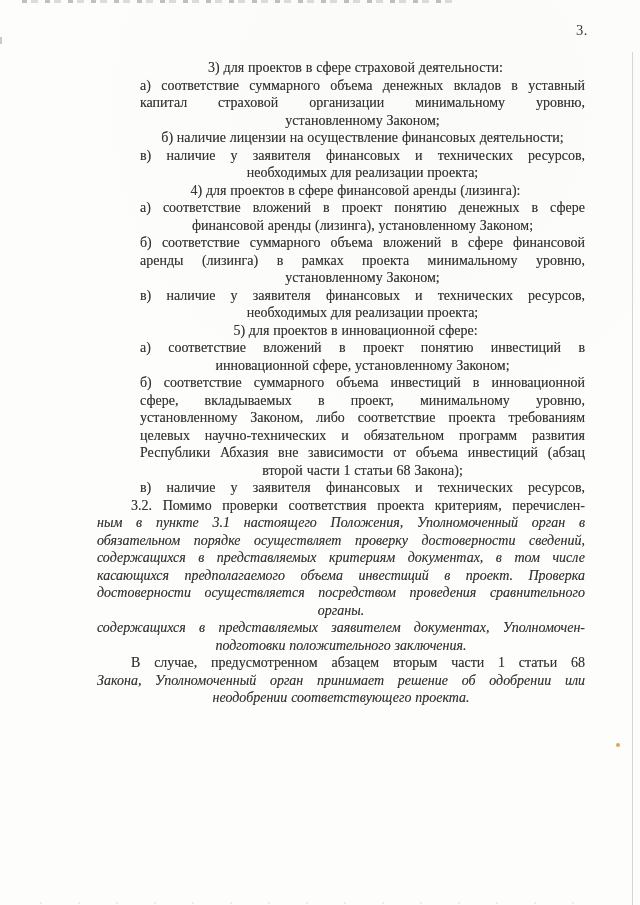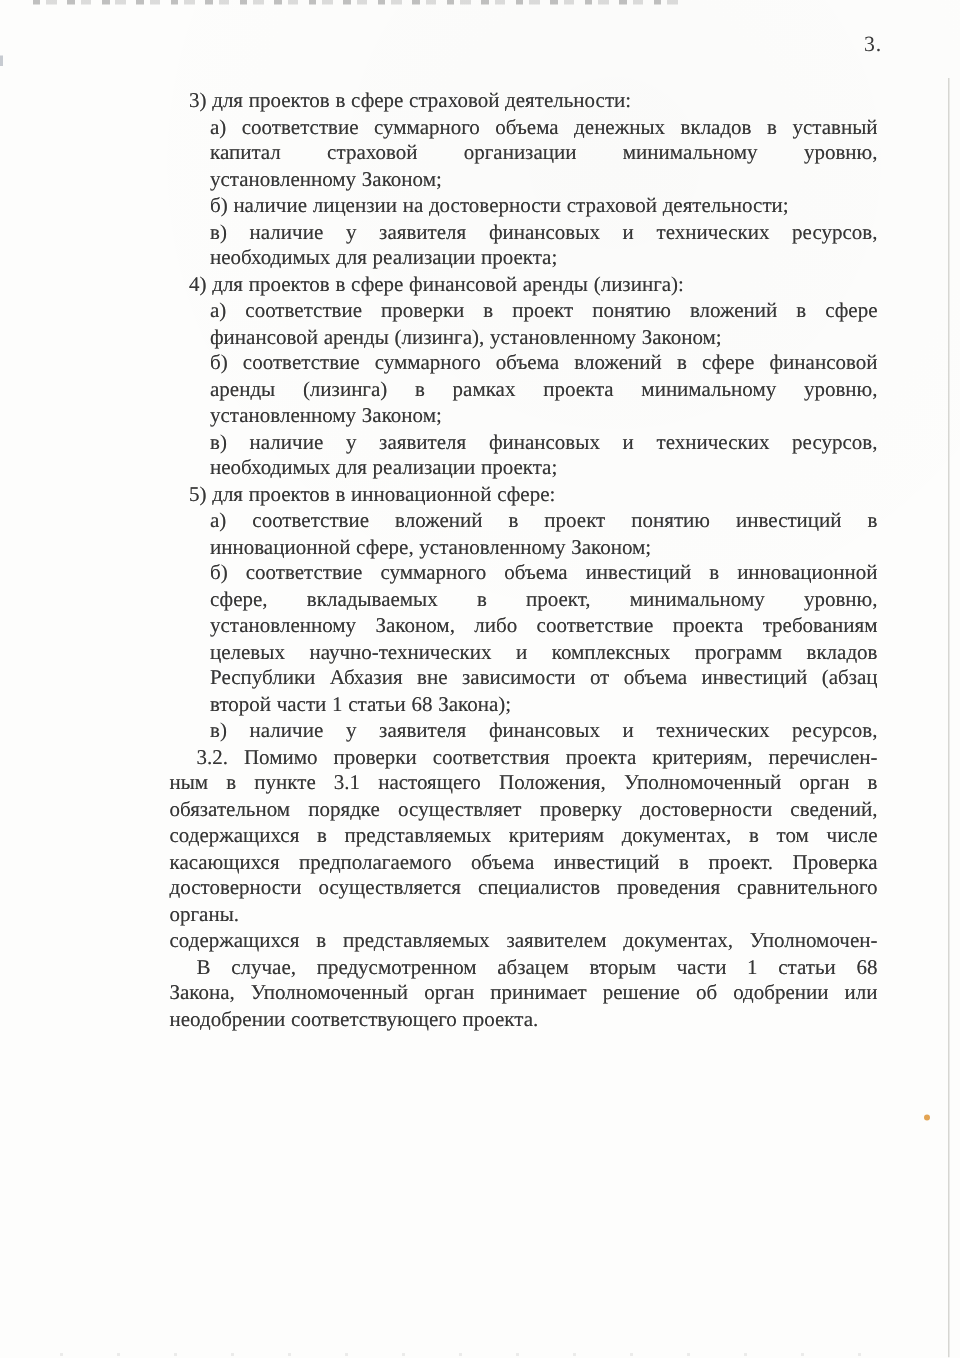--- a/index.html
+++ b/index.html
@@ -75,68 +75,69 @@
   .doc-text {
     position: absolute;
     left: 97px;
     top: 59px;
     width: 488px;
     font-size: 14px;
     line-height: 17.5px;
     text-shadow: 0 0 .4px rgba(54,54,54,.55);
     word-spacing: .3px;
   }
-  .line { text-align: left; white-space: normal; }
+  .line { text-align: center; white-space: normal; }
   .line.j { text-align: justify; text-align-last: justify; }
   .line.item { margin-left: 29px; }
   .line.sub  { margin-left: 43px; }
   .line.para { text-indent: 34px; }
-  .line.body { margin-left: 16px; }
+  .line.body { margin-left: 0; font-style: italic; }
 </style>
 </head>
 <body>
 
 <div class="page">
   <div class="artifact-top"></div>
   <div class="artifact-left"></div>
   <div class="page-number">3.</div>
   <div class="doc-text">
       <div class="line item">3) для проектов в сфере страховой деятельности:</div>
       <div class="line sub j">а) соответствие суммарного объема денежных вкладов в уставный</div>
       <div class="line sub j">капитал страховой организации минимальному уровню,</div>
       <div class="line sub">установленному Законом;</div>
-      <div class="line sub">б) наличие лицензии на достоверности страховой деятельности;</div>
+      <div class="line sub">б) наличие лицензии на осуществление финансовых деятельности;</div>
       <div class="line sub j">в) наличие у заявителя финансовых и технических ресурсов,</div>
       <div class="line sub">необходимых для реализации проекта;</div>
       <div class="line item">4) для проектов в сфере финансовой аренды (лизинга):</div>
-      <div class="line sub j">а) соответствие проверки в проект понятию вложений в сфере</div>
+      <div class="line sub j">а) соответствие вложений в проект понятию денежных в сфере</div>
       <div class="line sub">финансовой аренды (лизинга), установленному Законом;</div>
       <div class="line sub j">б) соответствие суммарного объема вложений в сфере финансовой</div>
       <div class="line sub j">аренды (лизинга) в рамках проекта минимальному уровню,</div>
       <div class="line sub">установленному Законом;</div>
       <div class="line sub j">в) наличие у заявителя финансовых и технических ресурсов,</div>
       <div class="line sub">необходимых для реализации проекта;</div>
       <div class="line item">5) для проектов в инновационной сфере:</div>
       <div class="line sub j">а) соответствие вложений в проект понятию инвестиций в</div>
       <div class="line sub">инновационной сфере, установленному Законом;</div>
       <div class="line sub j">б) соответствие суммарного объема инвестиций в инновационной</div>
       <div class="line sub j">сфере, вкладываемых в проект, минимальному уровню,</div>
       <div class="line sub j">установленному Законом, либо соответствие проекта требованиям</div>
-      <div class="line sub j">целевых научно-технических и комплексных программ вкладов</div>
+      <div class="line sub j">целевых научно-технических и обязательном программ развития</div>
       <div class="line sub j">Республики Абхазия вне зависимости от объема инвестиций (абзац</div>
       <div class="line sub">второй части 1 статьи 68 Закона);</div>
       <div class="line sub j">в) наличие у заявителя финансовых и технических ресурсов,</div>
       <div class="line para j">3.2. Помимо проверки соответствия проекта критериям, перечислен-</div>
       <div class="line body j">ным в пункте 3.1 настоящего Положения, Уполномоченный орган в</div>
       <div class="line body j">обязательном порядке осуществляет проверку достоверности сведений,</div>
       <div class="line body j">содержащихся в представляемых критериям документах, в том числе</div>
       <div class="line body j">касающихся предполагаемого объема инвестиций в проект. Проверка</div>
-      <div class="line body j">достоверности осуществляется специалистов проведения сравнительного</div>
+      <div class="line body j">достоверности осуществляется посредством проведения сравнительного</div>
       <div class="line body">органы.</div>
       <div class="line body j">содержащихся в представляемых заявителем документах, Уполномочен-</div>
+      <div class="line body">подготовки положительного заключения.</div>
       <div class="line para j">В случае, предусмотренном абзацем вторым части 1 статьи 68</div>
       <div class="line body j">Закона, Уполномоченный орган принимает решение об одобрении или</div>
       <div class="line body">неодобрении соответствующего проекта.</div>
     </div>
   <div class="artifact-right"></div>
   <div class="artifact-speck"></div>
   <div class="artifact-bottom"></div>
 </div>
 
 </body></html>

